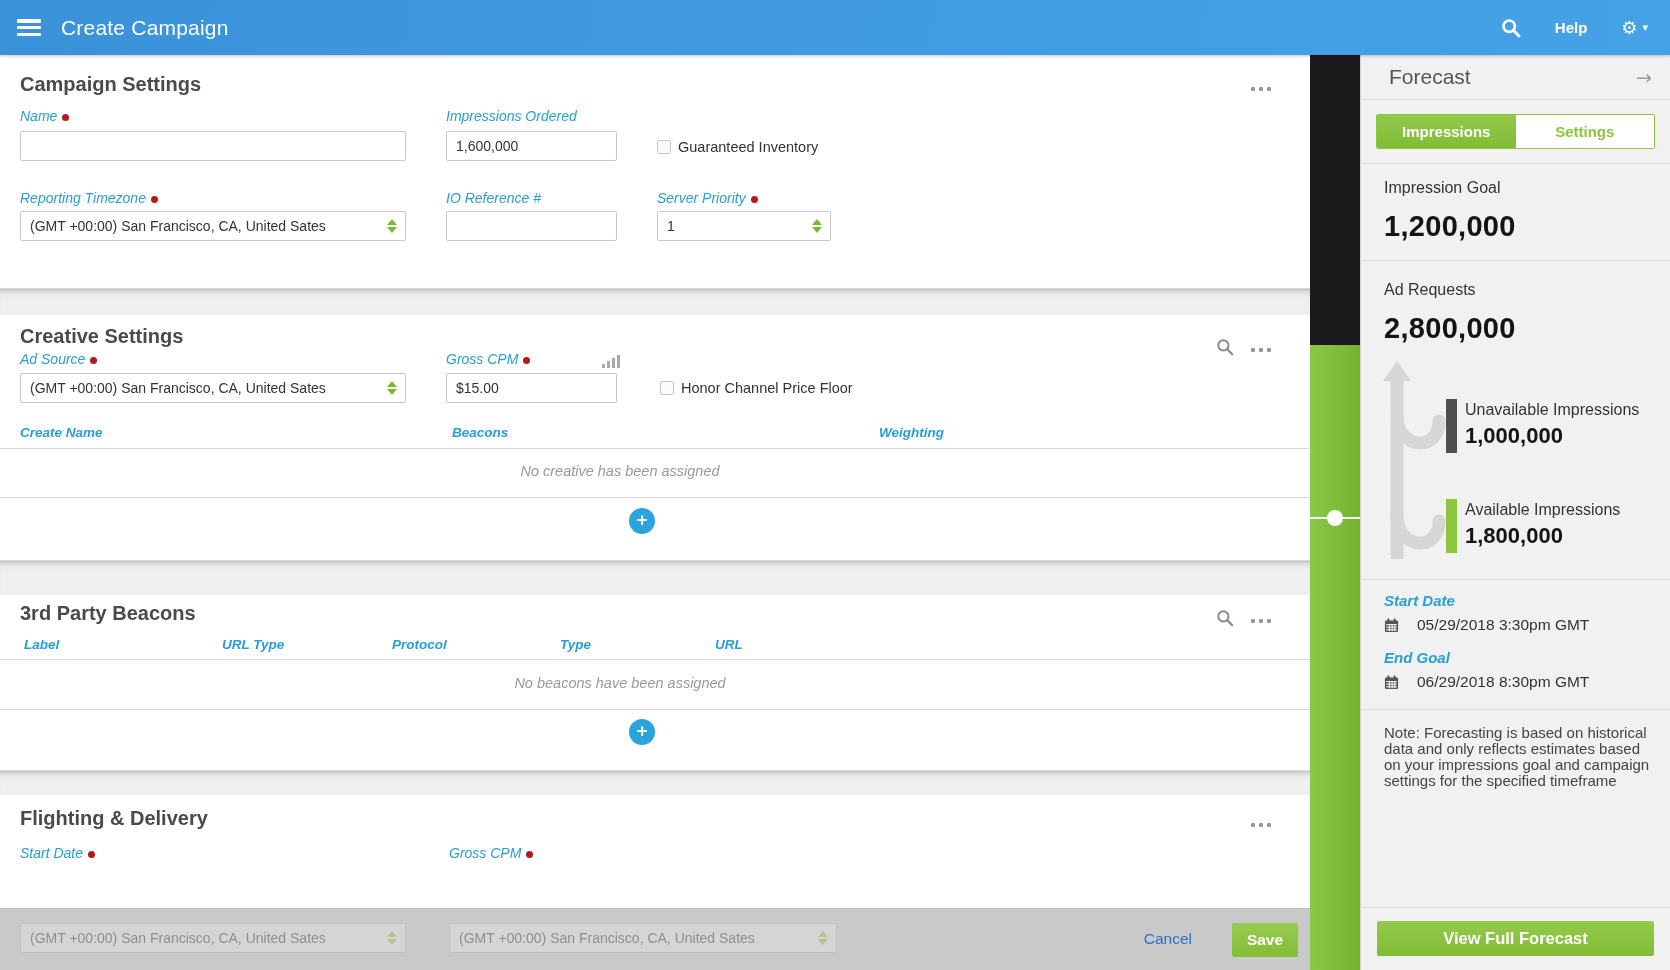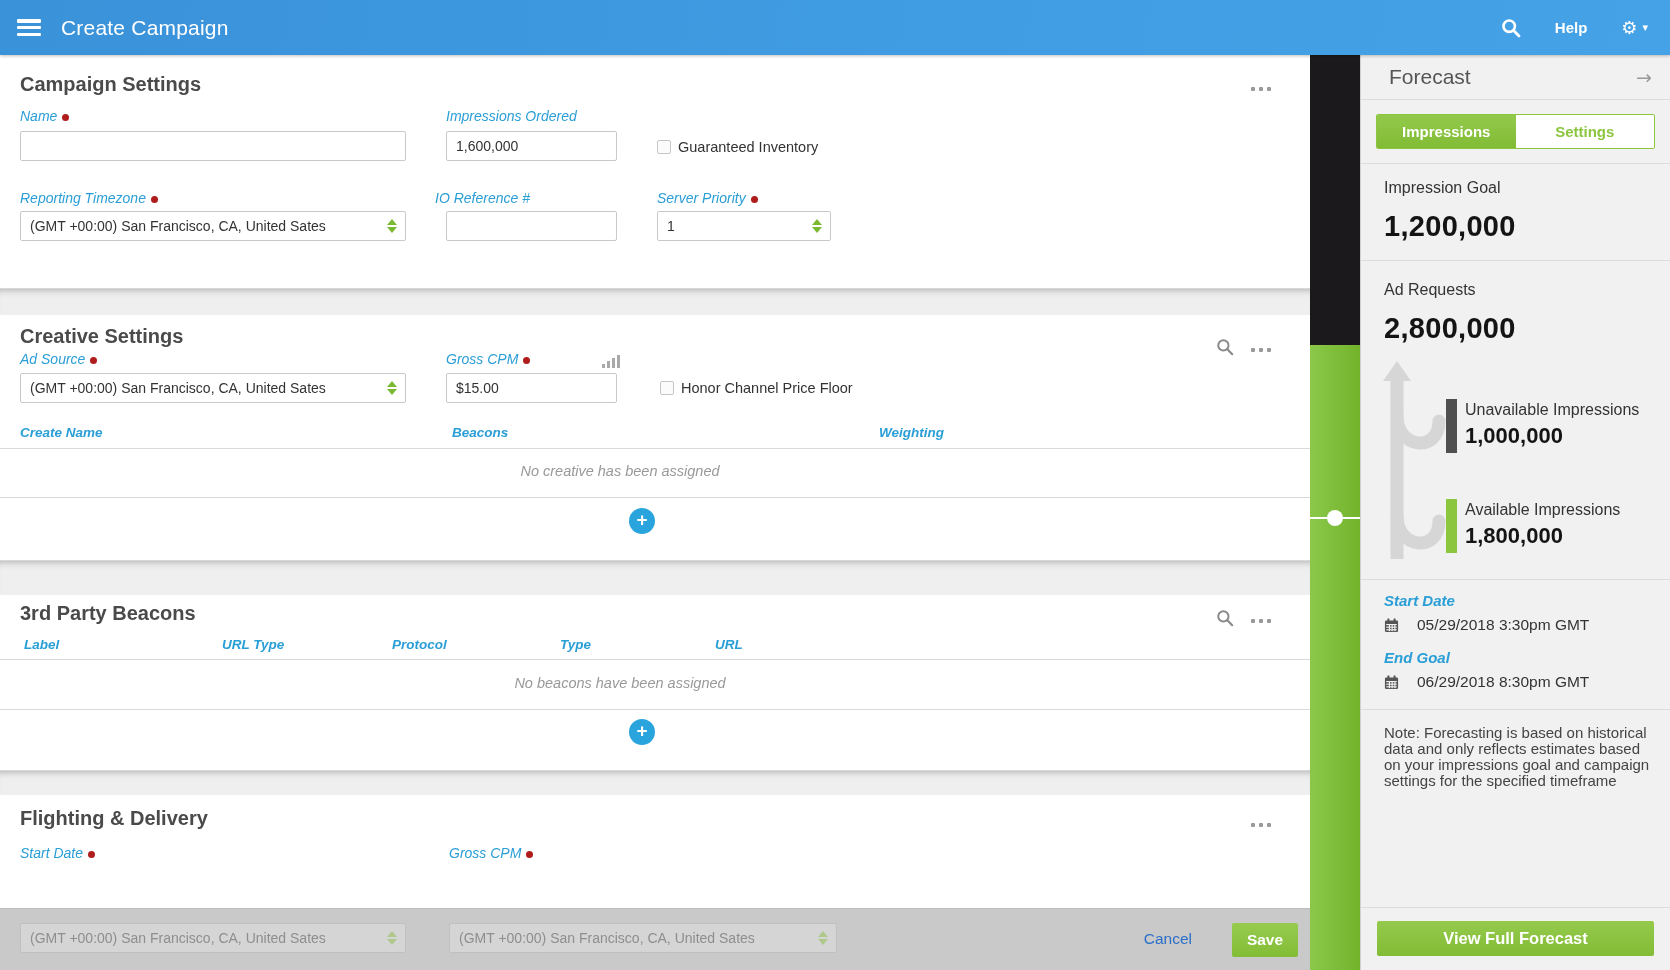--- a/index.html
+++ b/index.html
@@ -139,21 +139,21 @@
 
     <div class="flabel" style="left:20px; top:135px;"><span>Reporting Timezone</span><span class="req"></span></div>
     <div class="fselect" style="left:20px; top:156px; width:386px;">
       <span>(GMT +00:00) San Francisco, CA, United Sates</span>
       <span class="chev">
           <b class="up"></b>
           <b class="dn"></b>
         </span>
     </div>
 
-    <div class="flabel" style="left:435px; top:135px;">IO Reference #</div>
+    <div class="flabel" style="left:446px; top:135px;">IO Reference #</div>
     <input class="tinput" style="left: 446px; top: 156px; width: 171px;" value="">
 
     <div class="flabel" style="left:657px; top:135px;"><span>Server Priority</span><span class="req"></span></div>
     <div class="fselect" style="left:657px; top:156px; width:174px;">
       <span>1</span>
       <span class="chev">
           <b class="up"></b>
           <b class="dn"></b>
         </span>
     </div>

